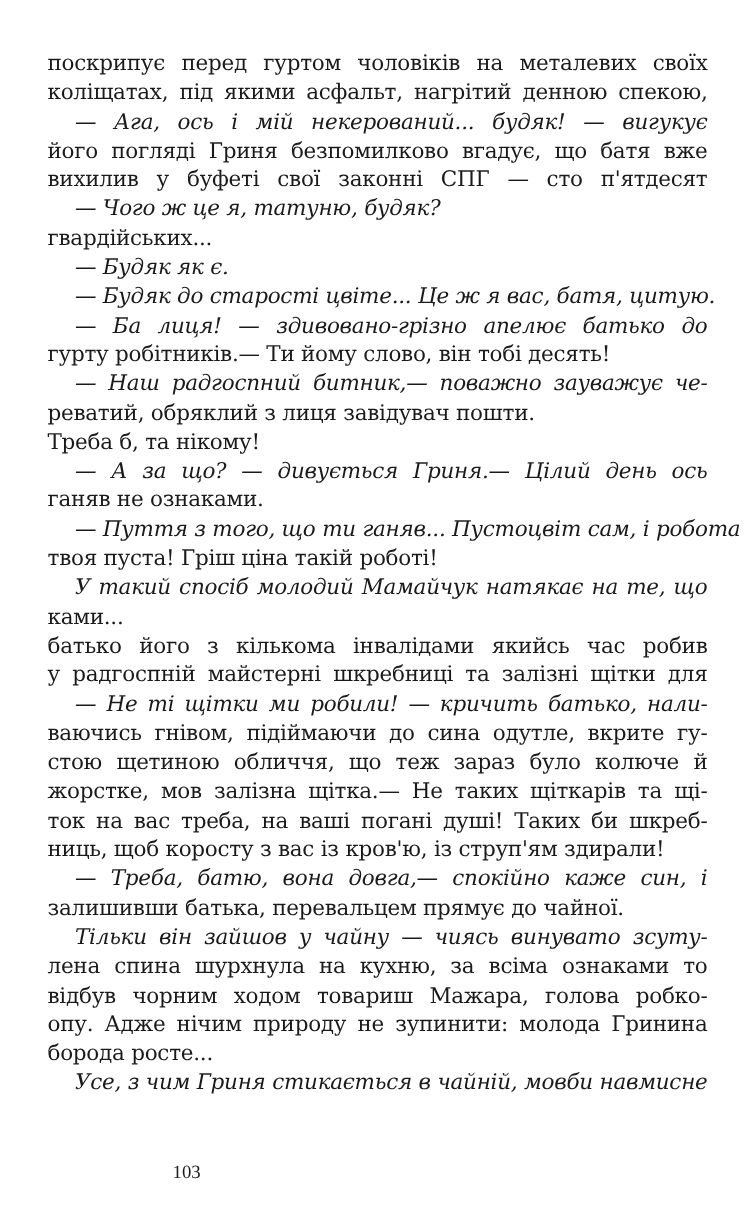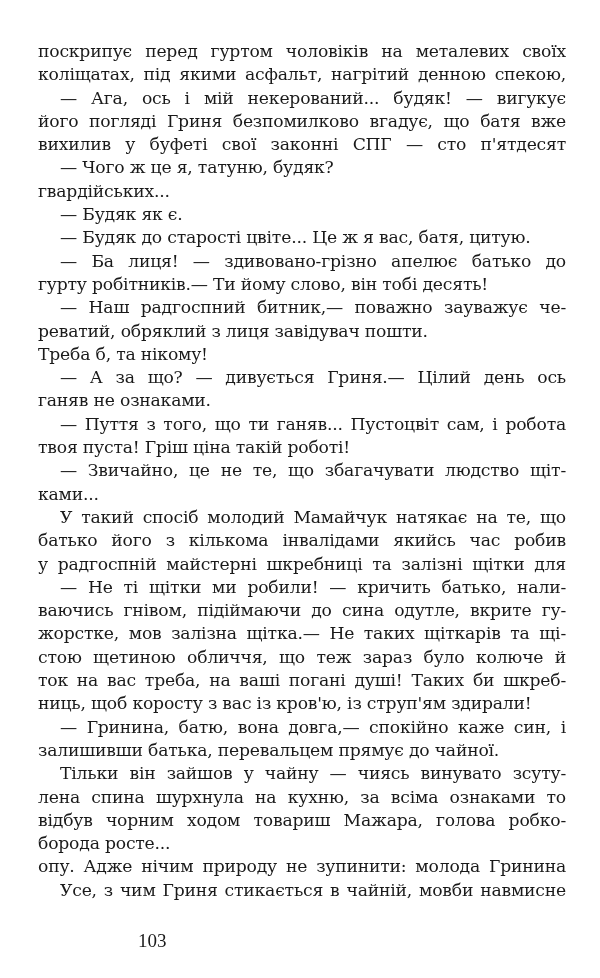--- a/index.html
+++ b/index.html
@@ -17,27 +17,27 @@
   }
   .line {
     display: block;
     white-space: nowrap;
     text-align: justify;
     text-align-last: justify;
     height: 23.3px;
     overflow: visible;
   }
   .line.last { text-align-last: left; }
-  .line.indent { padding-left: 22px; }
+  .line.indent { padding-left: 22px; font-style: italic; }
   .page-number {
     position: absolute;
     left: 138px;
     top: 930px;
     font-family: "Liberation Serif", "DejaVu Serif", serif;
-    font-size: 19px;
+    font-size: 15px;
     color: #1a1a1a;
   }
 </style>
 </head>
 <body>
 
 <div class="page" id="page-body">
     <span class="line">поскрипує перед гуртом чоловіків на металевих своїх</span>
     <span class="line">коліщатах, під якими асфальт, нагрітий денною спекою,</span>
     <span class="line indent">— Ага, ось і мій некерований... будяк! — вигукує</span>
@@ -49,34 +49,33 @@
     <span class="line indent last">— Будяк до старості цвіте... Це ж я вас, батя, цитую.</span>
     <span class="line indent">— Ба лиця! — здивовано-грізно апелює батько до</span>
     <span class="line last">гурту робітників.— Ти йому слово, він тобі десять!</span>
     <span class="line indent">— Наш радгоспний битник,— поважно зауважує че-</span>
     <span class="line last">реватий, обряклий з лиця завідувач пошти.</span>
     <span class="line last">Треба б, та нікому!</span>
     <span class="line indent">— А за що? — дивується Гриня.— Цілий день ось</span>
     <span class="line last">ганяв не ознаками.</span>
     <span class="line indent">— Пуття з того, що ти ганяв... Пустоцвіт сам, і робота</span>
     <span class="line last">твоя пуста! Гріш ціна такій роботі!</span>
-    <span class="line indent">— Звичайно, це не те, що збагачувати людство щіт-</span>
+    <span class="line indent">У такий спосіб молодий Мамайчук натякає на те, що</span>
     <span class="line last">ками...</span>
-    <span class="line indent">У такий спосіб молодий Мамайчук натякає на те, що</span>
     <span class="line">батько його з кількома інвалідами якийсь час робив</span>
     <span class="line">у радгоспній майстерні шкребниці та залізні щітки для</span>
     <span class="line indent">— Не ті щітки ми робили! — кричить батько, нали-</span>
     <span class="line">ваючись гнівом, підіймаючи до сина одутле, вкрите гу-</span>
+    <span class="line">стою щетиною обличчя, що теж зараз було колюче й</span>
     <span class="line">жорстке, мов залізна щітка.— Не таких щіткарів та щі-</span>
-    <span class="line">стою щетиною обличчя, що теж зараз було колюче й</span>
     <span class="line">ток на вас треба, на ваші погані душі! Таких би шкреб-</span>
     <span class="line last">ниць, щоб коросту з вас із кров'ю, із струп'ям здирали!</span>
-    <span class="line indent">— Гринина, батю, вона довга,— спокійно каже син, і</span>
+    <span class="line indent">— Треба, батю, вона довга,— спокійно каже син, і</span>
     <span class="line last">залишивши батька, перевальцем прямує до чайної.</span>
     <span class="line indent">Тільки він зайшов у чайну — чиясь винувато зсуту-</span>
     <span class="line">лена спина шурхнула на кухню, за всіма ознаками то</span>
     <span class="line">відбув чорним ходом товариш Мажара, голова робко-</span>
+    <span class="line">опу. Адже нічим природу не зупинити: молода Гринина</span>
     <span class="line last">борода росте...</span>
-    <span class="line">опу. Адже нічим природу не зупинити: молода Гринина</span>
     <span class="line indent">Усе, з чим Гриня стикається в чайній, мовби навмисне</span>
   </div>
 
 <div class="page-number">103</div>
 
 </body></html>

